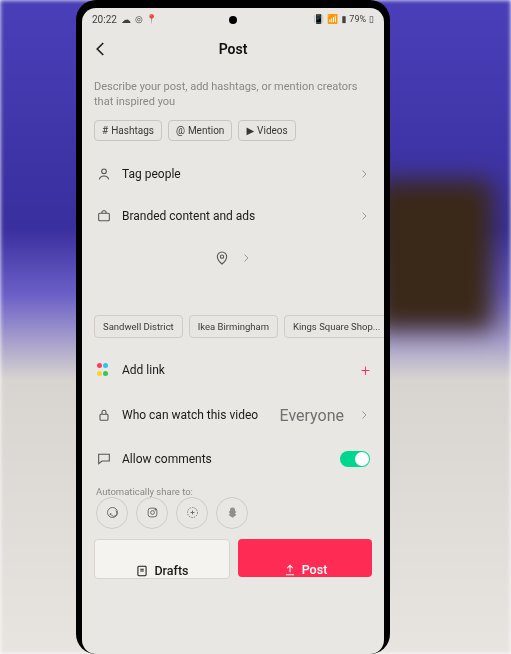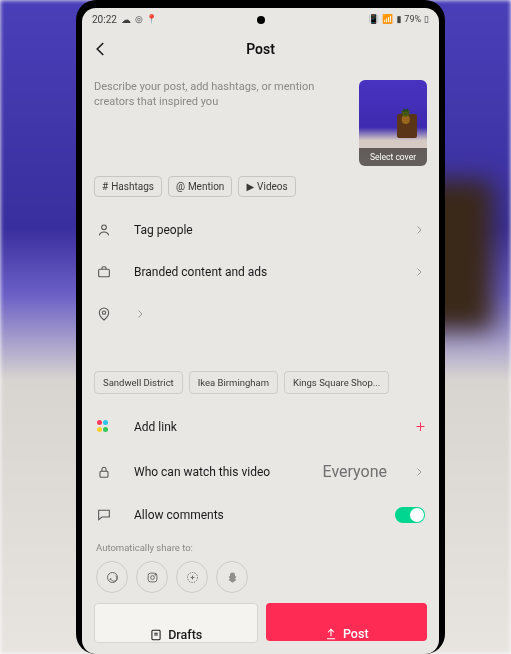--- a/index.html
+++ b/index.html
@@ -1,50 +1,50 @@
 <!DOCTYPE html>
 <html><head>
 <meta charset="utf-8">
 <style>
 html,body{margin:0;padding:0;width:511px;height:654px;overflow:hidden;font-family:-apple-system,BlinkMacSystemFont,"Segoe UI",Roboto,sans-serif;}
 .bg{position:absolute;inset:0;background:linear-gradient(180deg,#4a3fb8 0%,#3a2f9e 35%,#6b5fc7 45%,#d8d4d0 58%,#e8e4e0 100%);filter:blur(2px);}
 .bg::after{content:"";position:absolute;right:18px;top:180px;width:120px;height:150px;background:#3a2818;border-radius:8px 8px 0 0;filter:blur(12px);}
-.device{position:absolute;left:76px;top:0;width:369px;height:654px;background:#000;border-radius:20px;padding:8px 6px 0 6px;box-sizing:border-box;}
+.device{position:absolute;left:76px;top:0;width:314px;height:654px;background:#000;border-radius:20px;padding:8px 6px 0 6px;box-sizing:border-box;}
 .screen{width:100%;height:100%;background:#e8e7e4;border-radius:14px;overflow:hidden;position:relative;font-size:11.5px;color:#202020;}
 .camera{position:absolute;top:8px;left:50%;transform:translateX(-50%);width:8px;height:8px;background:#000;border-radius:50%;z-index:10;}
 .statusbar{height:22px;display:flex;justify-content:space-between;align-items:center;padding:0 10px;font-size:10px;color:#404040;}
 .sb-left{display:flex;align-items:center;gap:4px;}
 .sb-right{display:flex;align-items:center;gap:3px;font-size:9px;}
 .header{height:38px;display:flex;align-items:center;position:relative;padding:0 10px;}
 .back{width:18px;height:18px;}
 .title{position:absolute;left:50%;transform:translateX(-50%);font-weight:600;font-size:14px;color:#101010;}
 .sec-desc{padding:12px 12px 0 12px;display:flex;gap:8px;}
 .desc-text{flex:1;font-size:11px;line-height:1.35;color:#8a8886;}
 .cover{width:68px;height:86px;background:linear-gradient(180deg,#4833c0 0%,#3d2ab0 55%,#d4c8c2 70%,#e0d4cc 100%);border-radius:6px;position:relative;overflow:hidden;}
 .cover::before{content:"";position:absolute;right:10px;bottom:28px;width:20px;height:24px;background:#5a3518;border-radius:2px;}
 .cover::after{content:"🍍";position:absolute;right:12px;bottom:42px;font-size:14px;filter:hue-rotate(-10deg) brightness(0.6);}
 .cover-label{position:absolute;left:0;right:0;bottom:0;background:rgba(0,0,0,0.55);color:#fff;font-size:8.5px;text-align:center;padding:4px 0;}
 .chips{display:flex;gap:6px;padding:10px 12px 12px 12px;}
 .chip{display:flex;align-items:center;gap:3px;border:1px solid #c9c6c2;border-radius:4px;padding:4px 7px;font-size:10px;color:#3a3836;background:#e8e6e2;}
 .list{}
-.row{display:flex;align-items:center;padding:13px 14px;gap:22px;}
+.row{display:flex;align-items:center;padding:13px 14px;gap:10px;justify-content:center;}
 .row-icon{width:16px;height:16px;display:flex;align-items:center;justify-content:center;color:#555;}
 .row-label{flex:1;font-size:12px;color:#1a1a1a;}
 .row-value{font-size:16px;color:#707070;margin-right:4px;}
 .chev{width:12px;color:#9a9a9a;}
 .loc-chips{display:flex;gap:6px;padding:0 12px 10px 12px;overflow:hidden;}
 .loc-chip{border:1px solid #cfccc7;border-radius:4px;padding:5px 8px;font-size:9.5px;white-space:nowrap;color:#3c3a38;background:#e8e6e2;margin-top:36px;}
 .addlink-icon{display:flex;flex-wrap:wrap;width:14px;height:14px;gap:1px;}
 .dot{width:5px;height:5px;border-radius:50%;}
 .d1{background:#ff3b5c;}.d2{background:#2ac5e8;}.d3{background:#ffd12b;}.d4{background:#34c759;}
 .plus{color:#fe2c55;font-size:16px;font-weight:300;}
 .toggle{width:30px;height:16px;background:#00d68f;border-radius:10px;position:relative;}
 .toggle::after{content:"";position:absolute;right:1px;top:1px;width:14px;height:14px;background:#fff;border-radius:50%;}
 .share-sec{padding:6px 14px 10px 14px;}
-.share-label{font-size:9.5px;color:#8a8886;margin-bottom:8px;}
+.share-label{font-size:9.5px;color:#8a8886;}
 .share-row{display:flex;gap:8px;}
 .share-btn{width:30px;height:30px;border:1px solid #cfccc7;border-radius:50%;display:flex;align-items:center;justify-content:center;color:#6a6a6a;}
 .actions{display:flex;gap:8px;padding:0 12px 8px 12px;}
 .btn{flex:1;height:38px;border-radius:4px;display:flex;align-items:flex-end;justify-content:center;gap:5px;font-size:12.5px;font-weight:500;}
 .btn-drafts{background:#f5f3ef;border:1px solid #d8d5d0;color:#1a1a1a;}
 .btn-post{background:#fe2c55;color:#fff;}
 svg{display:block;}
 </style>
 </head>
 <body>
@@ -74,23 +74,20 @@
    <div class="back">
     <svg viewBox="0 0 24 24" width="18" height="18" fill="none" stroke="#202020" stroke-width="2.2">
             <path d="M15 4l-8 8 8 8"></path>
           </svg>
    </div>
    <div class="title">Post</div>
   </div>
 
   <div class="sec-desc">
    <div class="desc-text">Describe your post, add hashtags, or mention creators that inspired you</div>
-   <div class="cover">
-    <div class="cover-label">Select cover</div>
-   </div>
   </div>
 
   <div class="chips">
    <div class="chip">
     <span>#</span>
     <span>Hashtags</span>
    </div>
    <div class="chip">
     <span>@</span>
     <span>Mention</span>

